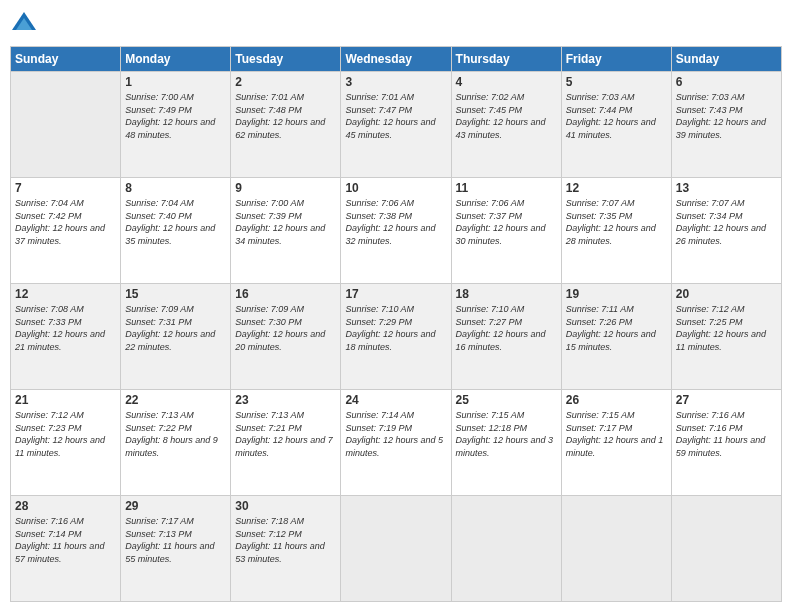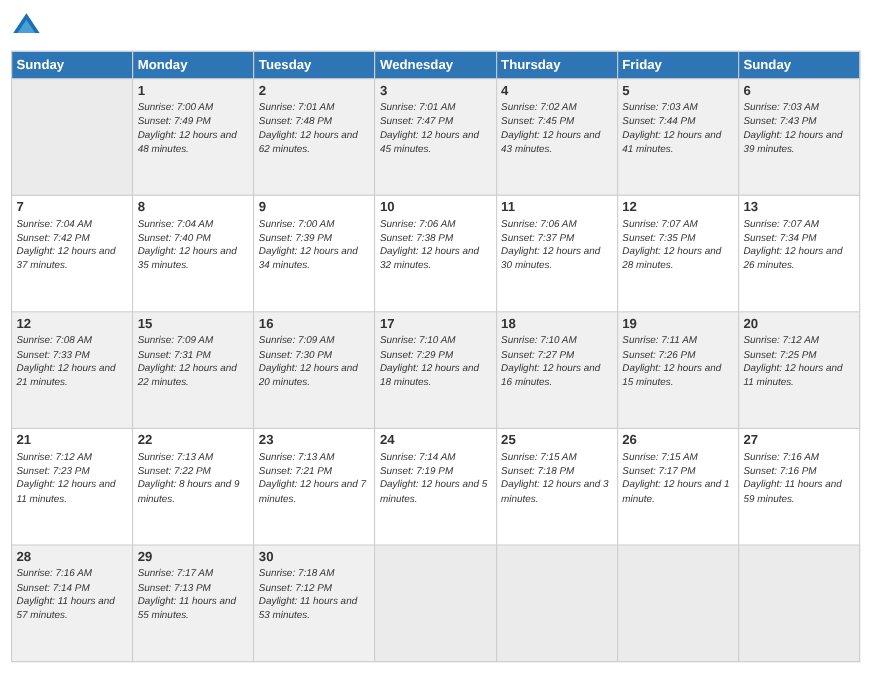--- a/index.html
+++ b/index.html
@@ -229,21 +229,21 @@
           <td>
             <div class="day-number">23</div>
             <div class="day-info"><span>Sunrise: 7:13 AM</span><br><span>Sunset: 7:21 PM</span><br><span>Daylight: 12 hours and 7 minutes.</span></div>
           </td>
           <td>
             <div class="day-number">24</div>
             <div class="day-info"><span>Sunrise: 7:14 AM</span><br><span>Sunset: 7:19 PM</span><br><span>Daylight: 12 hours and 5 minutes.</span></div>
           </td>
           <td>
             <div class="day-number">25</div>
-            <div class="day-info"><span>Sunrise: 7:15 AM</span><br><span>Sunset: 7:18 PM</span><br><span>Daylight: 12 hours and 3 minutes.</span></div>
+            <div class="day-info"><span>Sunrise: 7:15 AM</span><br><span>Sunset: 12:18 PM</span><br><span>Daylight: 12 hours and 3 minutes.</span></div>
           </td>
           <td>
             <div class="day-number">26</div>
             <div class="day-info"><span>Sunrise: 7:15 AM</span><br><span>Sunset: 7:17 PM</span><br><span>Daylight: 12 hours and 1 minute.</span></div>
           </td>
           <td>
             <div class="day-number">27</div>
             <div class="day-info"><span>Sunrise: 7:16 AM</span><br><span>Sunset: 7:16 PM</span><br><span>Daylight: 11 hours and 59 minutes.</span></div>
           </td>
         </tr>

